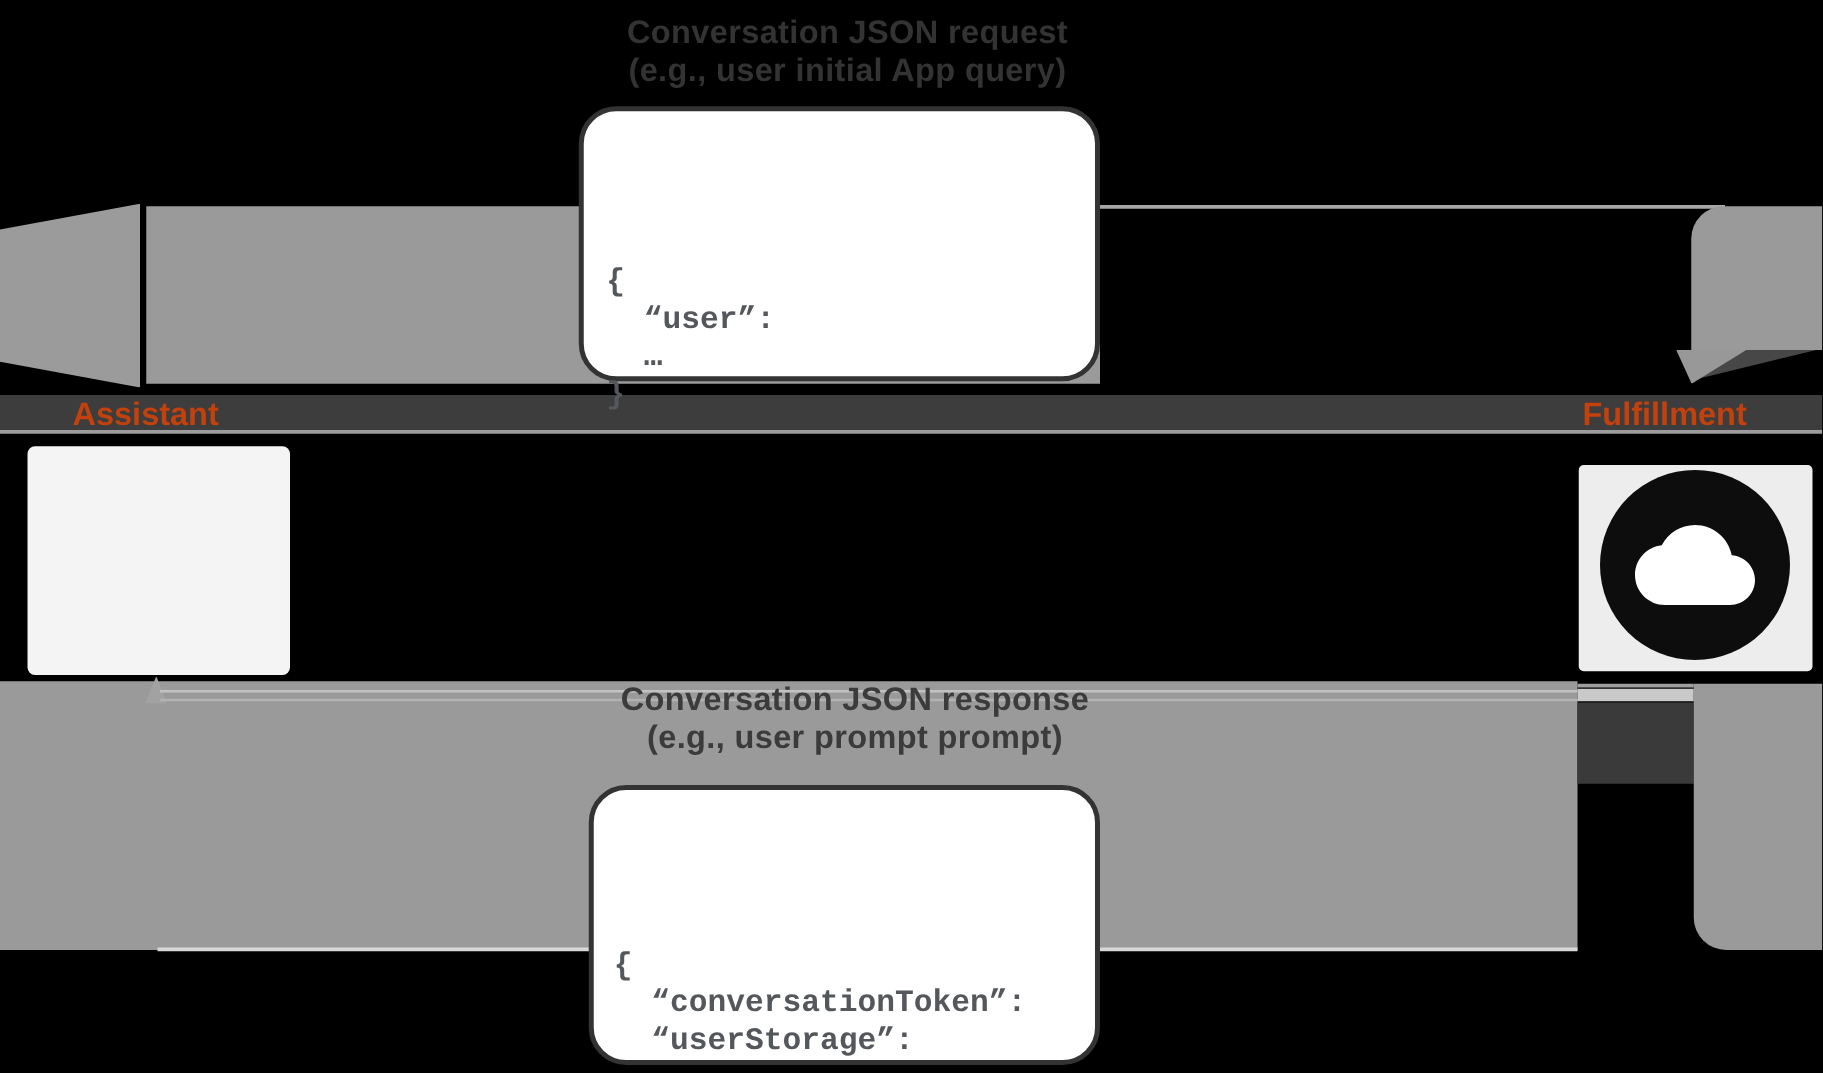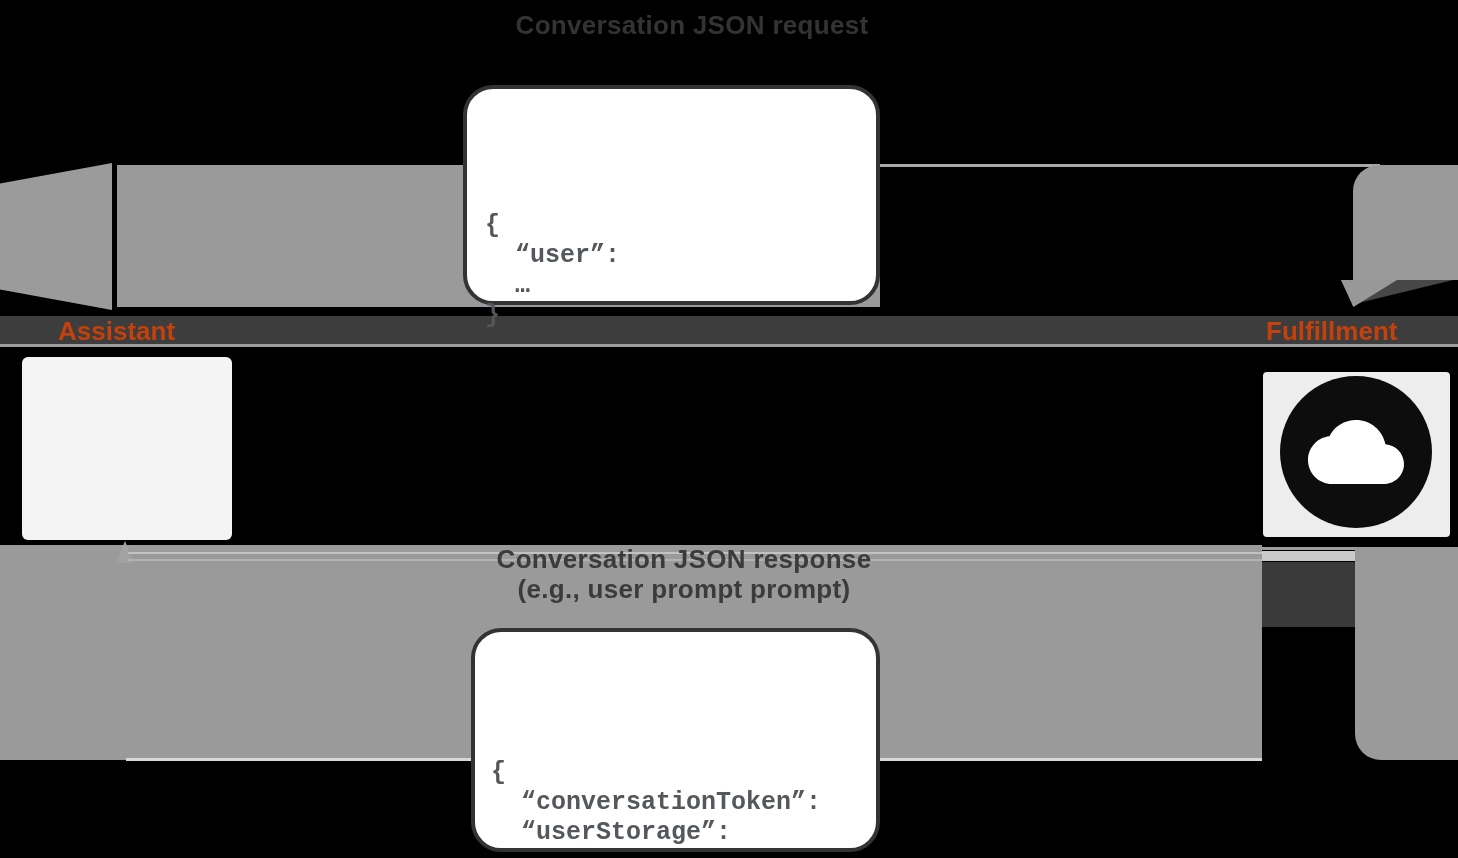--- a/index.html
+++ b/index.html
@@ -1,21 +1,21 @@
 <!DOCTYPE html>
 <html><head>
 <meta charset="utf-8">
 <style>
   html,body{margin:0;padding:0;background:#000;}
   #stage{position:relative;width:1458px;height:858px;background:#000;overflow:hidden;
          font-family:"Liberation Sans",sans-serif;}
   .abs{position:absolute;}
 
   
-  .req-label{left:492px;top:10px;width:400px;text-align:center;color:#333333;
+  .req-label{left:478px;top:10px;width:400px;text-align:center;color:#333333;
              font-weight:bold;font-size:26px;line-height:31px;letter-spacing:.3px;}
 
   
   .gray{background:#9a9a9a;}
   .arrowhead-left{left:0;top:163px;width:112px;height:147px;background:#9b9b9b;
                   clip-path:polygon(100% 0,100% 100%,0 86%,0 14%);}
   .band-top{left:117px;top:165px;width:763px;height:142px;}
   .line-top{left:880px;top:164px;width:500px;height:3px;background:#a7a7a7;}
   .pipe-top-right{left:1353px;top:165px;width:105px;height:115px;border-top-left-radius:26px;}
   .arrowhead-down{left:1341px;top:280px;width:56px;height:27px;background:#989898;
@@ -66,20 +66,21 @@
   .cloud-disc{position:absolute;left:17px;top:4px;width:152px;height:152px;border-radius:50%;background:#0d0d0d;}
   .cloud-svg{position:absolute;left:28px;top:28px;width:96px;height:96px;}
 </style>
 </head>
 <body>
 
 <div id="stage">
 
   <div class="abs req-label">
     <div>Conversation JSON request</div>
+    <div>(e.g., user initial App query)</div>
   </div>
 
   <div class="abs arrowhead-left"></div>
   <div class="abs gray band-top"></div>
   <div class="abs line-top"></div>
   <div class="abs gray pipe-top-right"></div>
   <div class="abs arrowhead-down-feather"></div>
   <div class="abs arrowhead-down"></div>
 
   <div class="abs strip"></div>

